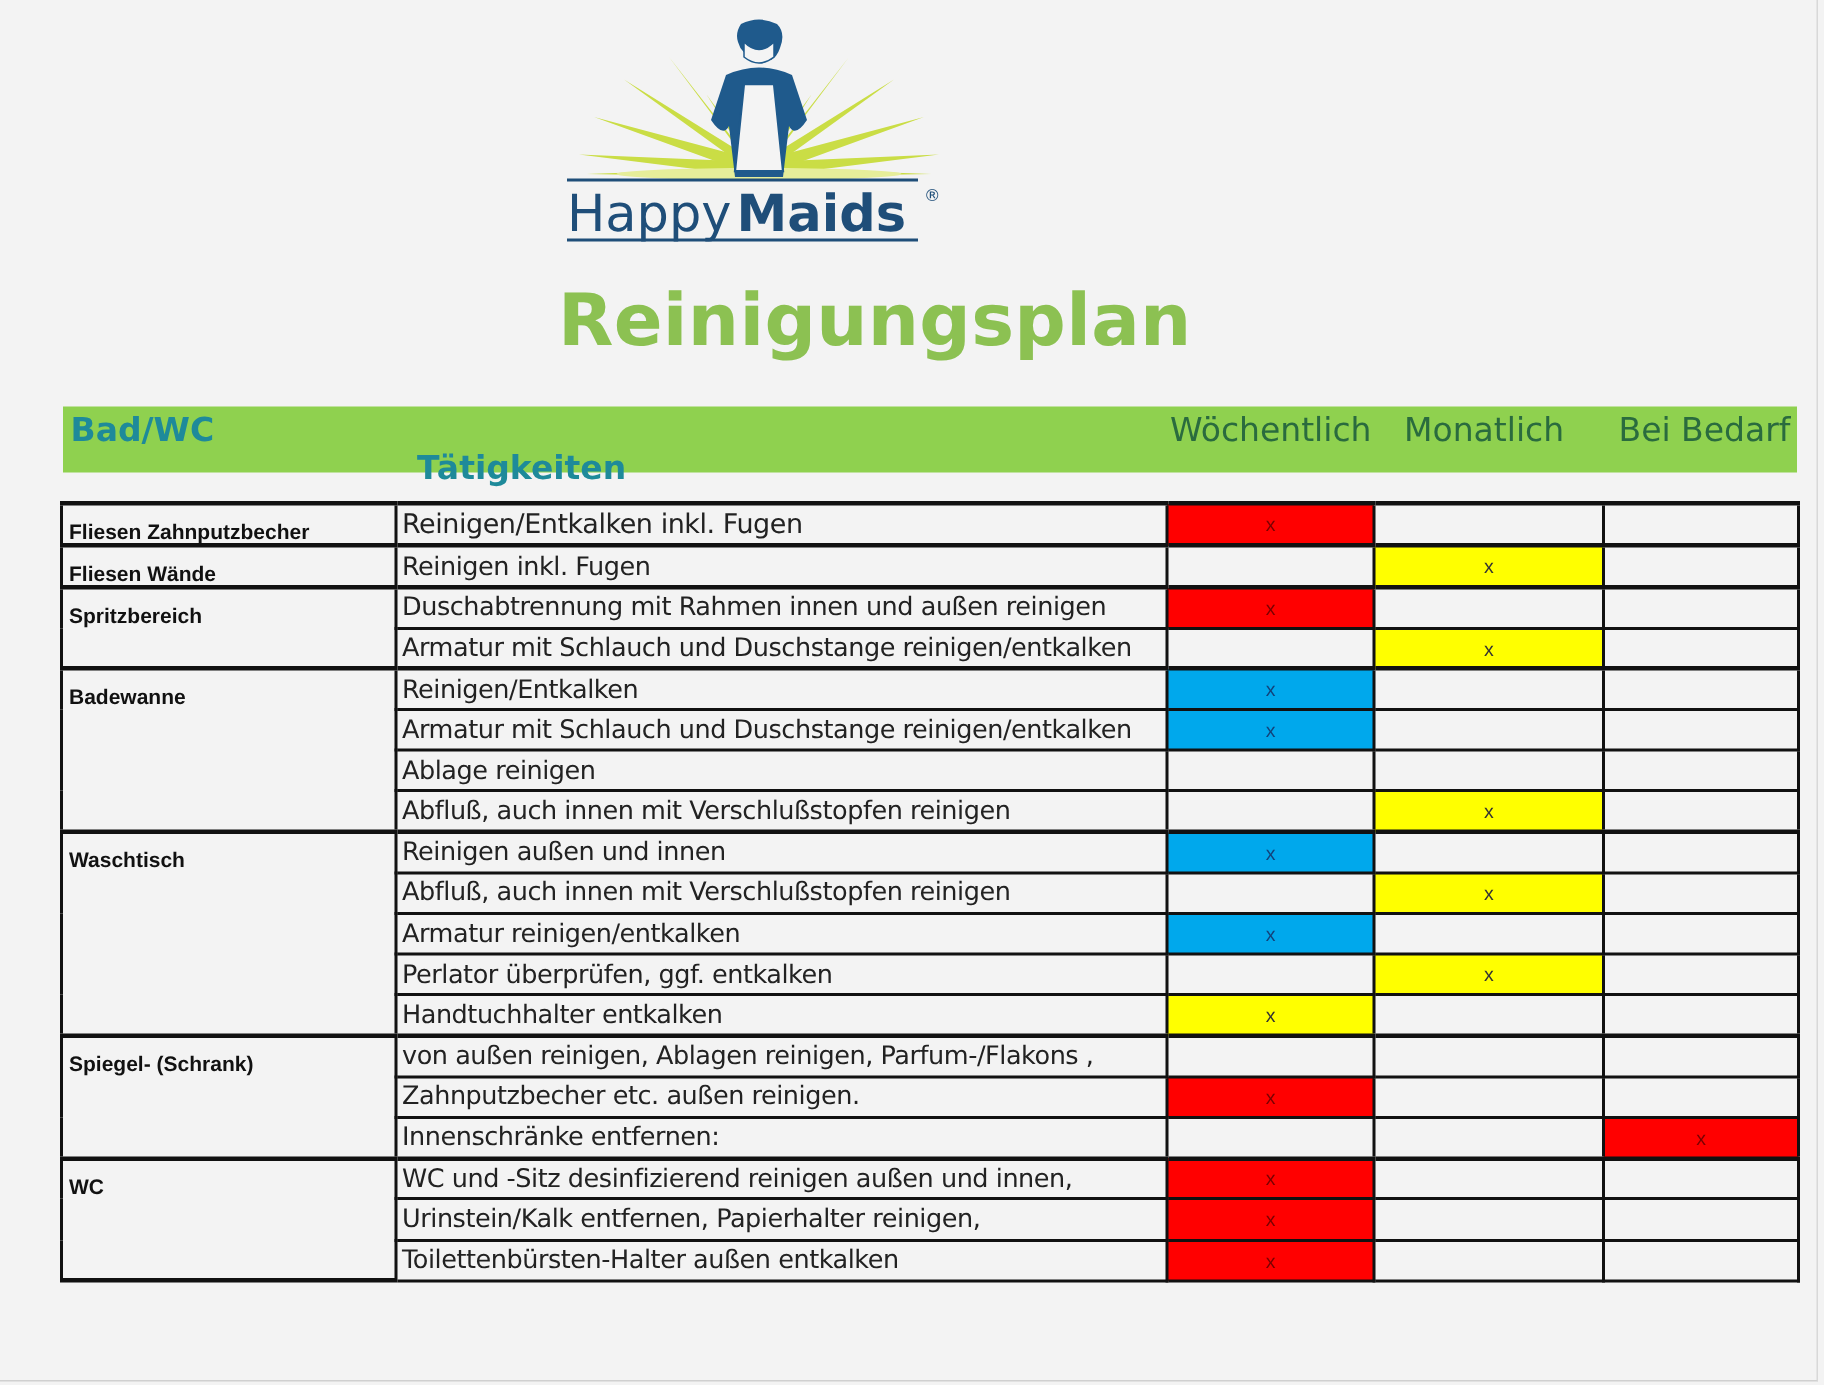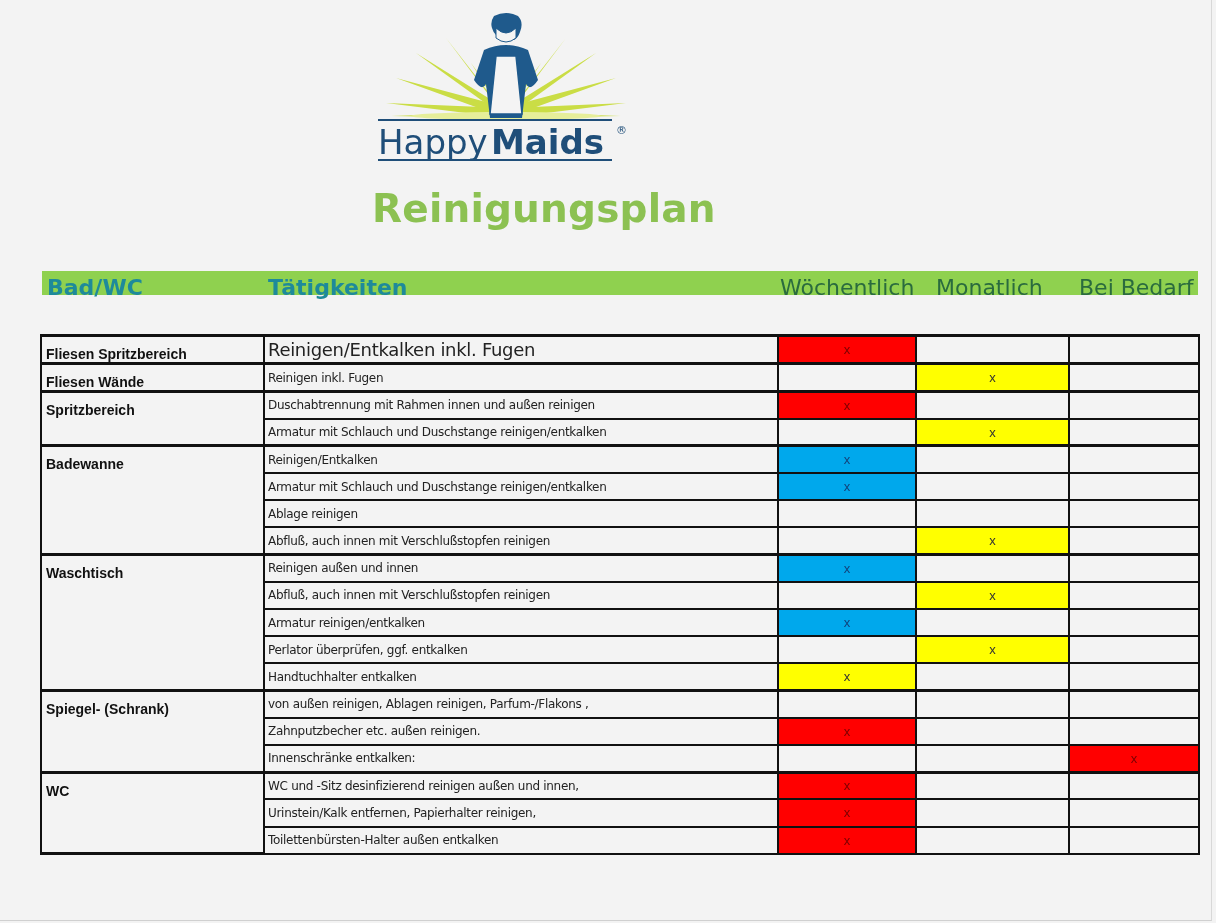--- a/index.html
+++ b/index.html
@@ -1,27 +1,27 @@
 <!DOCTYPE html>
 <html><head>
 <meta charset="utf-8">
 <style>
   html,body{margin:0;padding:0;}
   body{width:1216px;height:923px;background:#f3f3f3;overflow:hidden;position:relative;font-family:"Liberation Sans","DejaVu Sans",sans-serif;}
   .page-edge{position:absolute;left:0;top:0;width:1212px;height:921px;border-right:1px solid #d8d8d8;border-bottom:1px solid #d0d0d0;box-sizing:border-box;}
   .logo{position:absolute;left:376px;top:8px;width:260px;height:160px;}
-  .title{position:absolute;left:372px;top:186px;font-size:39px;font-weight:bold;color:#8cc152;letter-spacing:0.2px;font-family:"DejaVu Sans",sans-serif;}
-  .header-bar{position:absolute;left:42px;top:271px;width:1156px;height:24px;background:#8fd14f;}
+  .title{position:absolute;left:372px;top:186px;font-size:48px;font-weight:bold;color:#8cc152;letter-spacing:0.2px;font-family:"DejaVu Sans",sans-serif;}
+  .header-bar{position:absolute;left:42px;top:271px;width:1156px;height:44px;background:#8fd14f;}
   .hdr{position:absolute;top:0;height:32px;line-height:34px;font-size:22px;white-space:nowrap;font-family:"DejaVu Sans",sans-serif;}
   .hdr.bold{font-weight:bold;color:#1e8a9a;}
   .hdr.freq{color:#2a6b3e;}
   table.plan{position:absolute;left:40px;top:334px;border-collapse:collapse;table-layout:fixed;}
   table.plan td{border:2px solid #111;background:#f3f3f3;padding:0;height:27.2px;box-sizing:border-box;vertical-align:middle;}
   table.plan td.area{border-top:3px solid #111;border-bottom:3px solid #111;vertical-align:top;font-weight:bold;font-size:14px;padding:9px 0 0 4px;color:#111;}
-  table.plan td.task{font-size:12px;color:#222;padding-left:3px;white-space:nowrap;overflow:hidden;font-family:"DejaVu Sans",sans-serif;letter-spacing:-0.3px;}
+  table.plan td.task{font-size:17px;color:#222;padding-left:3px;white-space:nowrap;overflow:hidden;font-family:"DejaVu Sans",sans-serif;letter-spacing:-0.3px;}
   table.plan td.task.small{font-size:18px;}
   table.plan tr.grp-start td{border-top:3px solid #111;}
   table.plan td.mark{text-align:center;font-size:13px;color:#222;}
   td.mark.red{background:#ff0000 !important;color:#7a0000 !important;}
   td.mark.yellow{background:#ffff00 !important;color:#333 !important;}
   td.mark.blue{background:#00a8ec !important;color:#12427a !important;}
   .watermark{position:absolute;left:40px;top:873px;font-size:8px;color:#c8c8c8;}
 </style>
 </head>
 <body>
@@ -56,37 +56,37 @@
     <text x="115" y="146" font-family="DejaVu Sans, sans-serif" font-size="34" font-weight="bold" fill="#1f4e79">Maids</text>
     <text x="240" y="126" font-family="DejaVu Sans, sans-serif" font-size="11" fill="#1f4e79">®</text>
     <line x1="2" y1="152" x2="236" y2="152" stroke="#1f4e79" stroke-width="2"></line>
   </svg>
 </div>
 
 <div class="title">Reinigungsplan</div>
 
 <div class="header-bar">
   <span class="hdr bold" style="left:5px;">Bad/WC</span>
-  <span class="hdr bold" style="left:226px;">Tätigkeiten</span>
+  <span class="hdr bold" style="left:236px;margin-top:25px;">Tätigkeiten</span>
   <span class="hdr freq" style="left:738px;">Wöchentlich</span>
   <span class="hdr freq" style="left:894px;">Monatlich</span>
   <span class="hdr freq" style="left:1037px;">Bei Bedarf</span>
 </div>
 
 <table class="plan">
   <colgroup>
     <col style="width:223px">
       <col style="width:514px">
       <col style="width:138px">
       <col style="width:153px">
       <col style="width:130px">
   </colgroup>
   <tbody id="plan-body">
       <tr class="grp-start">
-        <td class="area" rowspan="1">Fliesen Spritzbereich</td>
+        <td class="area" rowspan="1">Fliesen Zahnputzbecher</td>
         <td class="task small">Reinigen/Entkalken inkl. Fugen</td>
         <td class="mark red">x</td>
         <td class="mark"></td>
         <td class="mark"></td>
       </tr>
       <tr class="grp-start">
         <td class="area" rowspan="1">Fliesen Wände</td>
         <td class="task">Reinigen inkl. Fugen</td>
         <td class="mark"></td>
         <td class="mark yellow">x</td>
@@ -168,21 +168,21 @@
         <td class="mark"></td>
         <td class="mark"></td>
       </tr>
       <tr>
         <td class="task">Zahnputzbecher etc. außen  reinigen.</td>
         <td class="mark red">x</td>
         <td class="mark"></td>
         <td class="mark"></td>
       </tr>
       <tr>
-        <td class="task">Innenschränke entkalken:</td>
+        <td class="task">Innenschränke entfernen:</td>
         <td class="mark"></td>
         <td class="mark"></td>
         <td class="mark red">x</td>
       </tr>
       <tr class="grp-start">
         <td class="area" rowspan="3">WC</td>
         <td class="task">WC und -Sitz desinfizierend reinigen außen und innen,</td>
         <td class="mark red">x</td>
         <td class="mark"></td>
         <td class="mark"></td>

